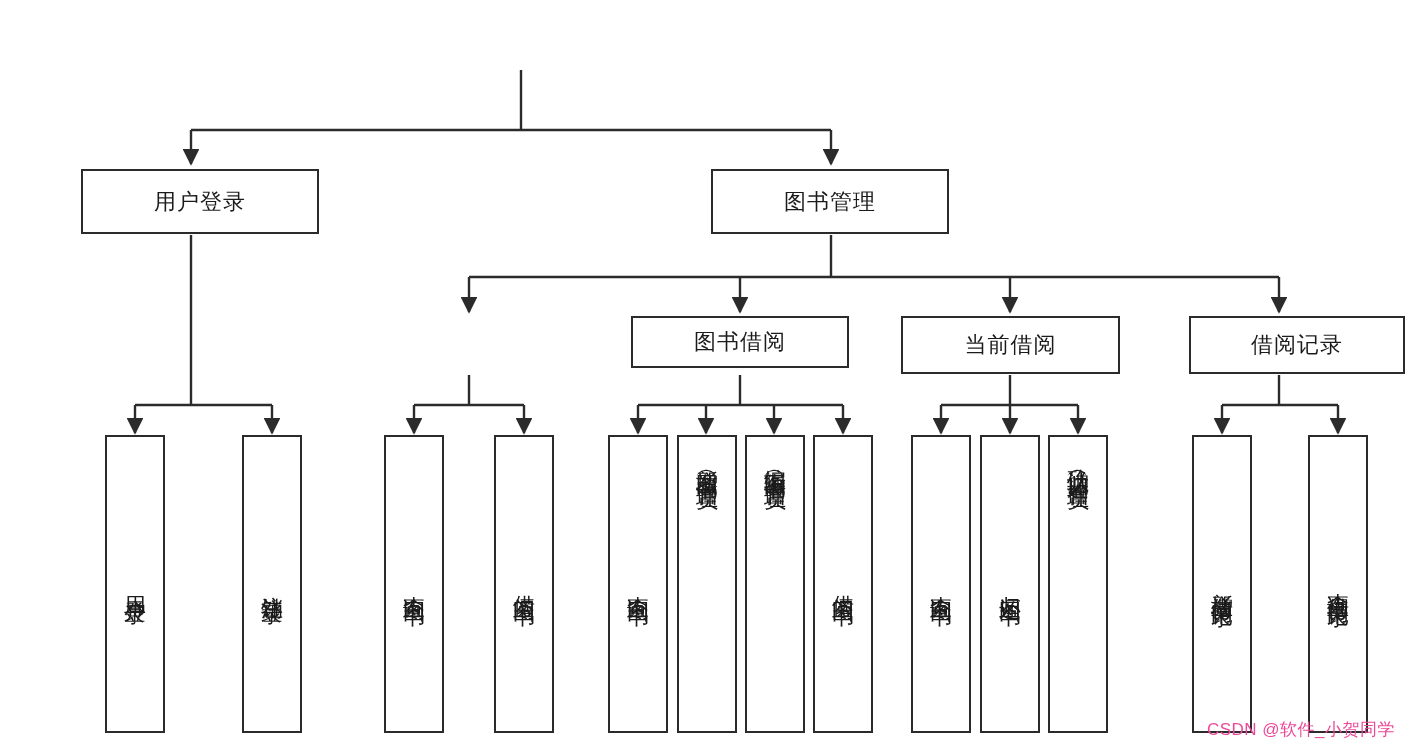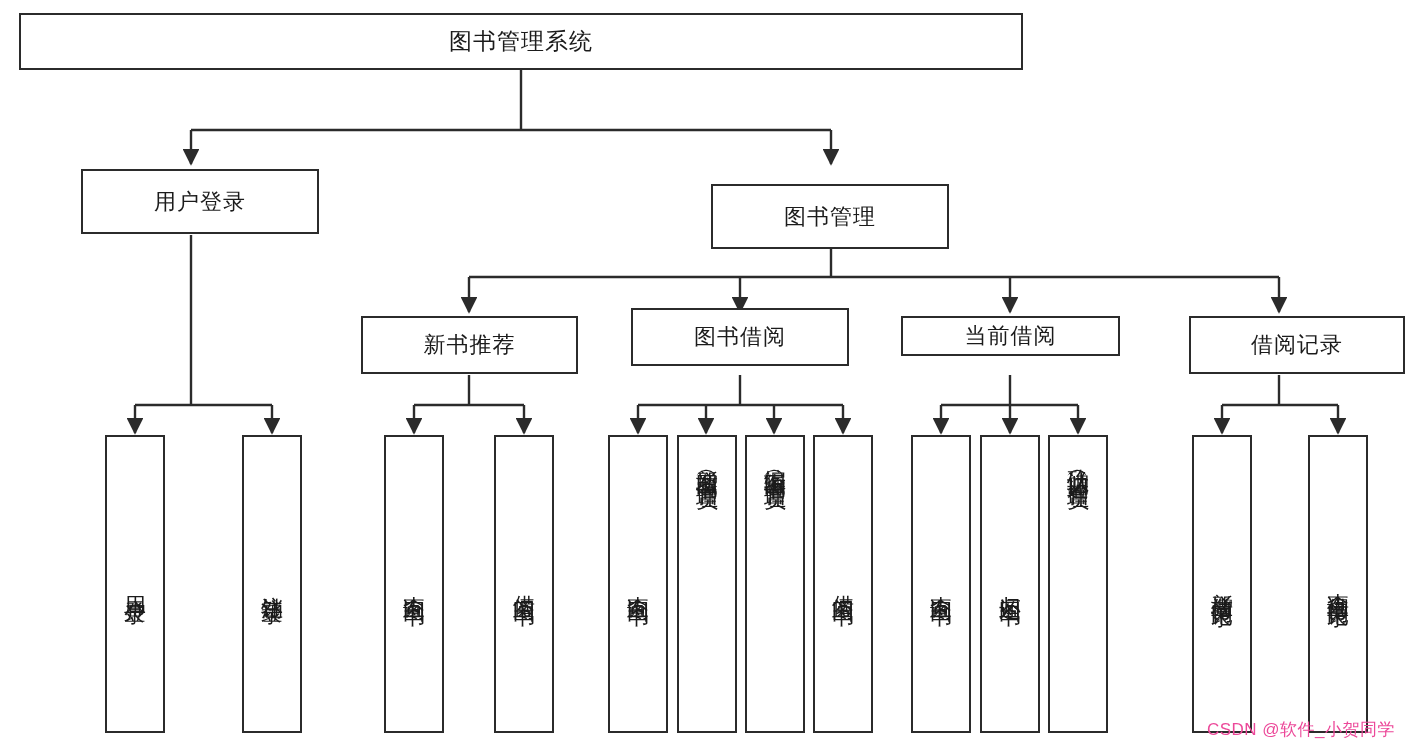--- a/index.html
+++ b/index.html
@@ -129,41 +129,35 @@
       <path d="M 1010 405 L 1010 433" marker-end="url(#arrow)"></path>
       <path d="M 1078 405 L 1078 433" marker-end="url(#arrow)"></path>
 
       <path d="M 1279 375 L 1279 405"></path>
       <path d="M 1222 405 L 1338 405"></path>
       <path d="M 1222 405 L 1222 433" marker-end="url(#arrow)"></path>
       <path d="M 1338 405 L 1338 433" marker-end="url(#arrow)"></path>
     </g>
   </svg>
 
-  <div class="node root" style="left:19px; top:13px; width:1004px; height:57px;">
-    <span class="label">图书管理系统</span>
-  </div>
 
   <div class="node lvl2" style="left:81px; top:169px; width:238px; height:65px;">
     <span class="label">用户登录</span>
   </div>
 
-  <div class="node lvl2" style="left:711px; top:169px; width:238px; height:65px;margin-top:15px;">
+  <div class="node lvl2" style="left:711px; top:169px; width:238px; height:65px;">
     <span class="label">图书管理</span>
   </div>
 
-  <div class="node lvl3" style="left:361px; top:316px; width:217px; height:58px;">
-    <span class="label">新书推荐</span>
-  </div>
-
-  <div class="node lvl3" style="left:631px; top:308px; width:218px; height:58px;">
+
+  <div class="node lvl3" style="left:631px; top:316px; width:218px; height:52px;">
     <span class="label">图书借阅</span>
   </div>
 
-  <div class="node lvl3" style="left:901px; top:316px; width:219px; height:40px;">
+  <div class="node lvl3" style="left:901px; top:316px; width:219px; height:58px;">
     <span class="label">当前借阅</span>
   </div>
 
   <div class="node lvl3" style="left:1171px; top:316px; width:216px; height:58px;margin-left:18px;">
     <span class="label">借阅记录</span>
   </div>
 
   <div class="node leaf mid" style="left:105px; top:435px; width:60px; height:298px;">
     <span class="label">用户登录</span>
   </div>

